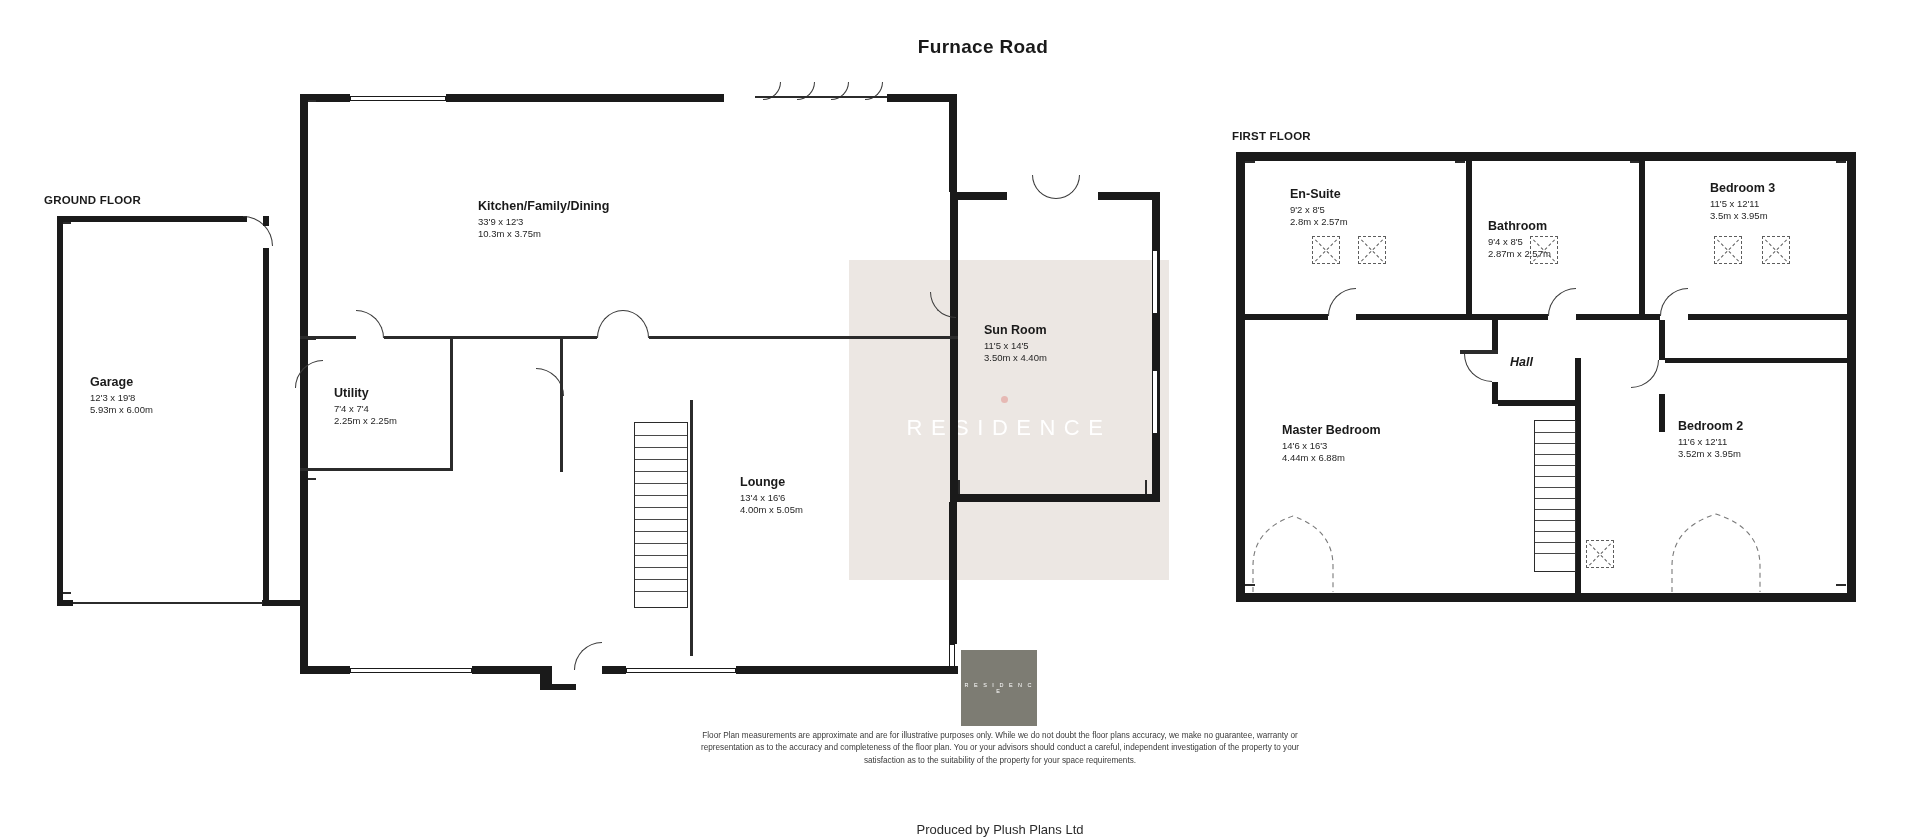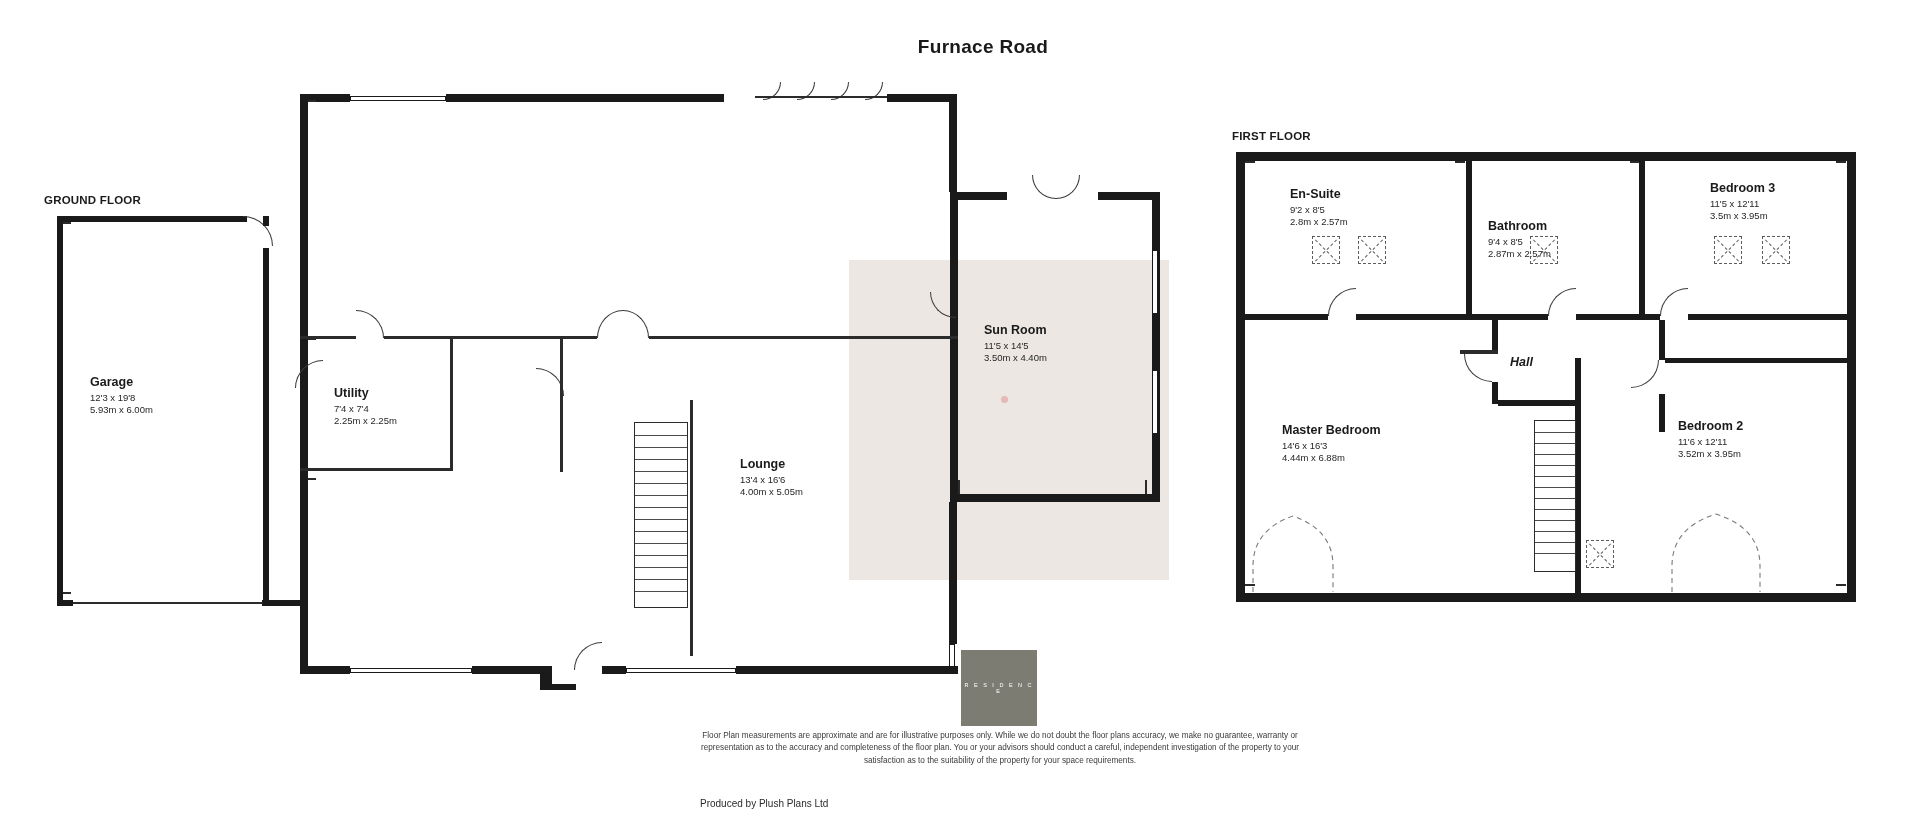--- a/index.html
+++ b/index.html
@@ -159,37 +159,39 @@
     position: absolute;
     left: 700px; top: 730px;
     width: 600px;
     text-align: center;
     font-size: 8.2px;
     line-height: 1.5;
     color: #3a3a3a;
   }
   #producer {
     position: absolute;
-    left: 700px; top: 798px;
+    left: 700px; top: 822px;
     width: 600px;
-    font-size: 10px;
+    text-align: center;
+    font-size: 13px;
     color: #2b2b2b;
   }
 </style>
 </head>
 <body>
 
 <div class="plan-root">
 
   <div id="doc-title">Furnace Road</div>
 
   <div class="floor-caption" id="ground-floor-caption">GROUND FLOOR</div>
   <div class="floor-caption" id="first-floor-caption">FIRST FLOOR</div>
 
   <div id="watermark-block"></div>
+  <div id="watermark-text">RESIDENCE</div>
   <div id="watermark-dot"></div>
   <div id="logo-box"></div>
   <div id="logo-text">R E S I D E N C E</div>
 
   <div class="wall" style="left:57px; top:216px; width:190px; height:6px;"></div>
   <div class="wall" style="left:57px; top:216px; width:6px; height:390px;"></div>
   <div class="wall" style="left:57px; top:600px; width:16px; height:6px;"></div>
   <div class="wall" style="left:262px; top:600px; width:44px; height:6px;"></div>
   <div class="thin-wall" style="left:73px; top:602px; width:190px; height:1.5px;"></div>
 
@@ -237,20 +239,25 @@
   <div class="door bl" style="left:930px; top:292px; width:26px; height:26px;"></div>
   <div class="thin-wall" style="left:958px; top:480px; width:2px; height:14px;"></div>
   <div class="thin-wall" style="left:1145px; top:480px; width:2px; height:14px;"></div>
 
   <div class="room" style="left:984px; top:322px; width:144px;">
     <span class="rname">Sun Room</span>
     <span class="rdim">11'5 x 14'5</span>
     <span class="rdim">3.50m x 4.40m</span>
   </div>
 
+  <div class="room" style="left:478px; top:198px; width:240px;">
+    <span class="rname">Kitchen/Family/Dining</span>
+    <span class="rdim">33'9 x 12'3</span>
+    <span class="rdim">10.3m x 3.75m</span>
+  </div>
 
   <div class="thin-wall" style="left:300px; top:336px; width:56px; height:3px;"></div>
   <div class="door tr" style="left:356px; top:310px; width:28px; height:28px;"></div>
   <div class="thin-wall" style="left:384px; top:336px; width:213px; height:3px;"></div>
   <div class="door tl" style="left:597px; top:310px; width:26px; height:28px;"></div>
   <div class="door tr" style="left:623px; top:310px; width:26px; height:28px;"></div>
   <div class="thin-wall" style="left:649px; top:336px; width:309px; height:3px;"></div>
 
   <div class="thin-wall" style="left:450px; top:336px; width:3px; height:134px;"></div>
   <div class="thin-wall" style="left:300px; top:468px; width:153px; height:3px;"></div>
@@ -275,21 +282,21 @@
     <div class="tread" style="top:96px;"></div>
     <div class="tread" style="top:108px;"></div>
     <div class="tread" style="top:120px;"></div>
     <div class="tread" style="top:132px;"></div>
     <div class="tread" style="top:144px;"></div>
     <div class="tread" style="top:156px;"></div>
     <div class="tread" style="top:168px;"></div>
   </div>
 
   <div class="thin-wall" style="left:690px; top:400px; width:3px; height:256px;"></div>
-  <div class="room" style="left:740px; top:456px; width:140px;">
+  <div class="room" style="left:740px; top:474px; width:140px;">
     <span class="rname">Lounge</span>
     <span class="rdim">13'4 x 16'6</span>
     <span class="rdim">4.00m x 5.05m</span>
   </div>
 
   <div class="wall" style="left:949px; top:502px; width:8px; height:142px;"></div>
   <div class="window" style="left:949px; top:644px; width:6px; height:26px;"></div>
 
   <div class="wall" style="left:300px; top:666px; width:50px; height:8px;"></div>
   <div class="window" style="left:350px; top:668px; width:122px; height:5px;"></div>

